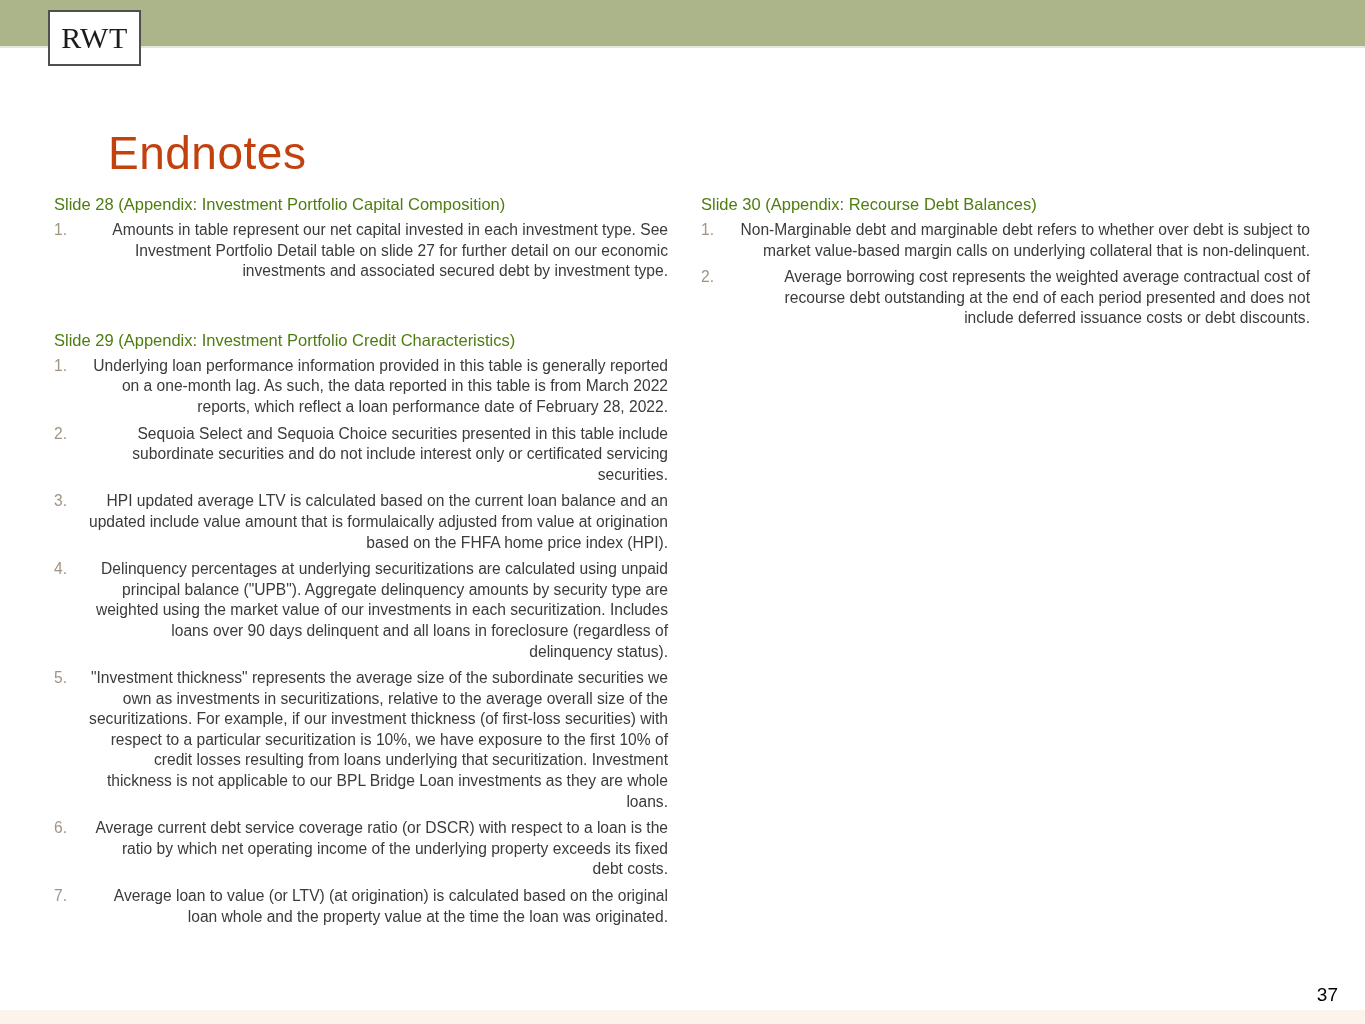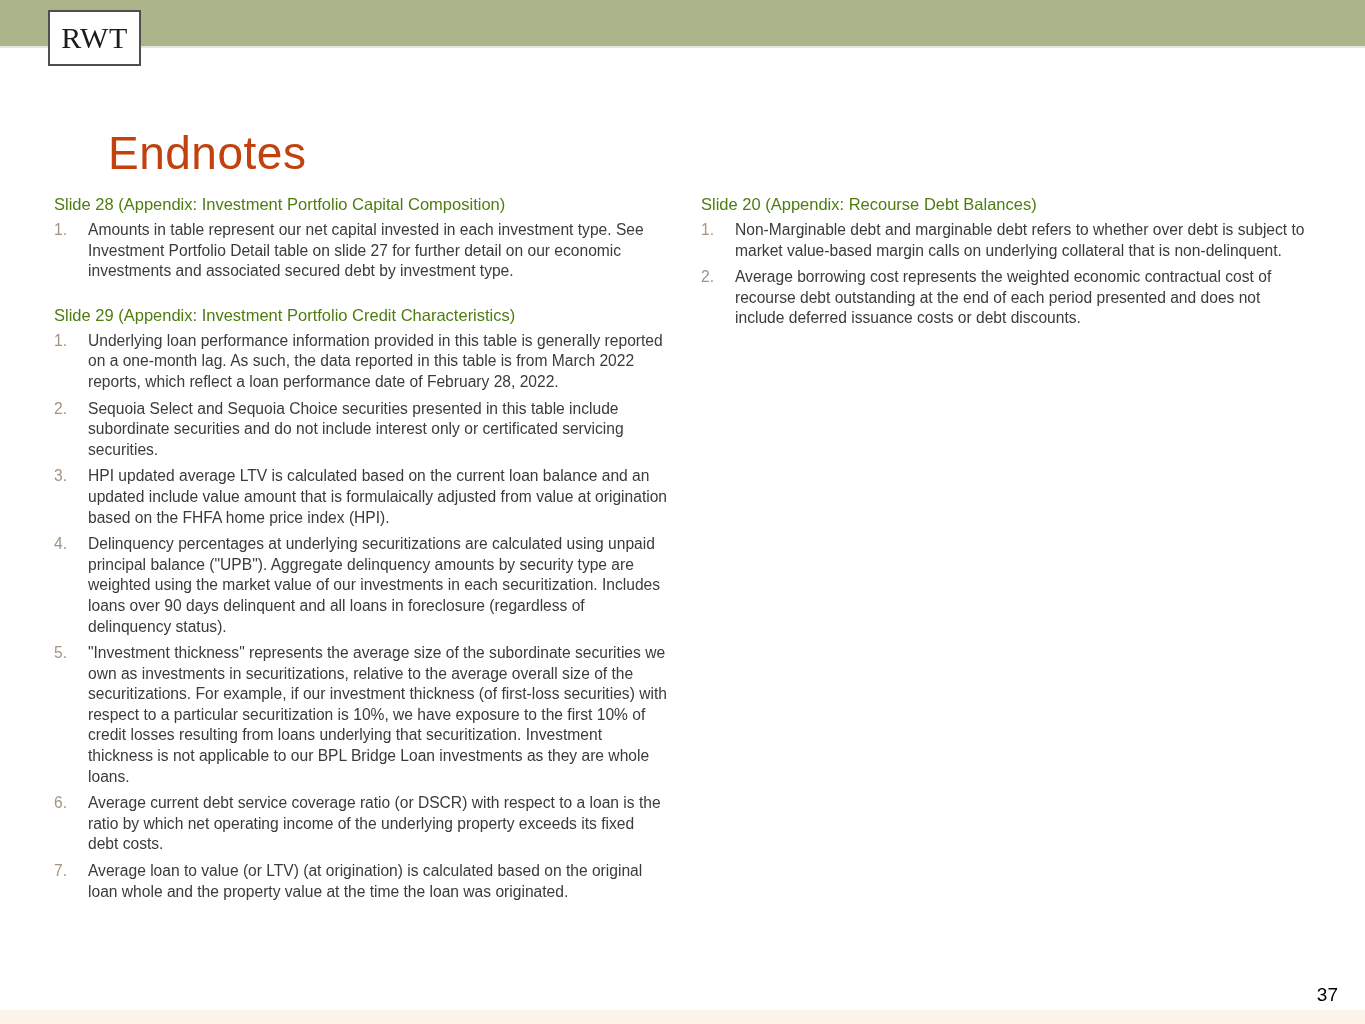--- a/index.html
+++ b/index.html
@@ -53,38 +53,38 @@
     left: 54px;
     top: 194px;
     width: 1256px;
     display: flex;
     gap: 33px;
     color: #3b3b3b;
   }
   .col { font-size: 15.6px; line-height: 20.6px; }
   .col-left  { width: 614px; }
   .col-right { width: 609px; }
-  .section + .section { margin-top: 23px; }
+  .section + .section { margin-top: 48px; }
   .section-heading {
     font-size: 16.5px;
     font-weight: 400;
     color: #4d7c0f;
     margin-bottom: 5px;
     line-height: 21px;
   }
   ol.endnote-list { list-style: none; }
   li.endnote-item {
     display: flex;
     margin-bottom: 6px;
   }
   .endnote-number {
     flex: 0 0 34px;
     color: #a29383;
   }
-  .endnote-text { flex: 1 1 auto; }
+  .endnote-text { flex: 1 1 auto; text-align: right; }
   .page-number {
     position: absolute;
     right: 27px;
     top: 984px;
     font-size: 19px;
     color: #000000;
   }
   .bottom-strip {
     position: absolute;
     left: 0;
@@ -151,29 +151,29 @@
           <span class="endnote-text">Average loan to value (or LTV) (at origination) is calculated based on the original loan whole and the property value at the time the loan was originated.</span>
         </li>
       </ol>
     </div>
 
   </div>
 
   <div class="col col-right">
 
     <div class="section">
-      <h2 class="section-heading">Slide 20 (Appendix: Recourse Debt Balances)</h2>
+      <h2 class="section-heading">Slide 30 (Appendix: Recourse Debt Balances)</h2>
       <ol class="endnote-list">
         <li class="endnote-item">
           <span class="endnote-number">1.</span>
           <span class="endnote-text">Non-Marginable debt and marginable debt refers to whether over debt is subject to market value-based margin calls on underlying collateral that is non-delinquent.</span>
         </li>
         <li class="endnote-item">
           <span class="endnote-number">2.</span>
-          <span class="endnote-text">Average borrowing cost represents the weighted economic contractual cost of recourse debt outstanding at the end of each period presented and does not include deferred issuance costs or debt discounts.</span>
+          <span class="endnote-text">Average borrowing cost represents the weighted average contractual cost of recourse debt outstanding at the end of each period presented and does not include deferred issuance costs or debt discounts.</span>
         </li>
       </ol>
     </div>
 
   </div>
 
 </div>
 
 <div class="page-number">37</div>
 

